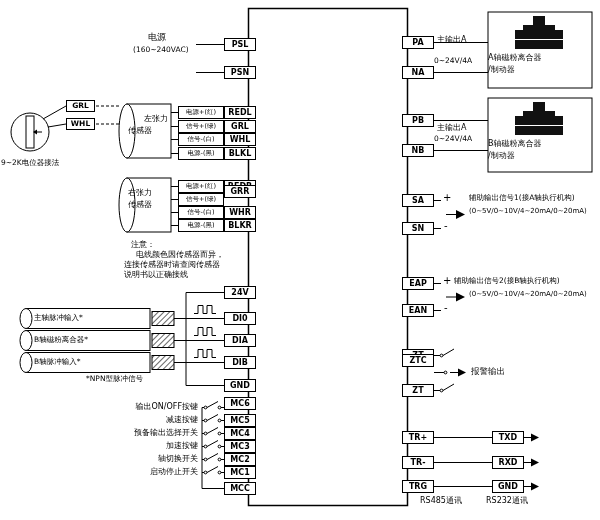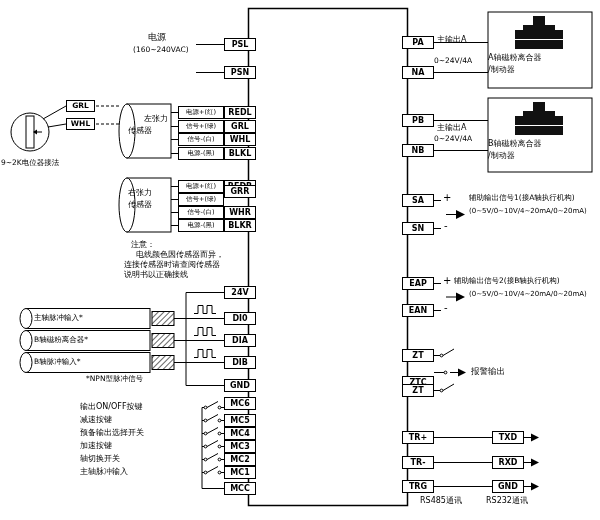--- a/index.html
+++ b/index.html
@@ -22,21 +22,21 @@
     background: #fff; border: 1px solid #000;
     font-size: 6.5px; line-height: 11px; text-align: center;
   }
   .pt {
     position: absolute; left: 66px; width: 29px; height: 12px;
     background: #fff; border: 1px solid #000;
     font-size: 7.5px; line-height: 10px; text-align: center; font-weight: bold;
   }
   .txt { position: absolute; font-size: 8px; line-height: 1.2; white-space: nowrap; }
   .ctr { }
-  .rt  { text-align: left; }
+  .rt  { text-align: right; }
 </style>
 </head>
 <body>
 
 <div class="stage">
 
   <svg width="600" height="520" viewBox="0 0 600 520">
     <defs>
       <pattern id="hatch" width="4" height="4" patternUnits="userSpaceOnUse" patternTransform="rotate(45)">
         <line x1="0" y1="0" x2="0" y2="4" stroke="#000" stroke-width="1.2"></line>
@@ -221,21 +221,21 @@
 
   <div class="term tr" style="top:36px">PA</div>
   <div class="term tr" style="top:66px">NA</div>
   <div class="term tr" style="top:114px">PB</div>
   <div class="term tr" style="top:144px">NB</div>
   <div class="term tr" style="top:194px">SA</div>
   <div class="term tr" style="top:222px">SN</div>
   <div class="term tr" style="top:277px">EAP</div>
   <div class="term tr" style="top:304px">EAN</div>
   <div class="term tr" style="top:349px">ZT</div>
-  <div class="term tr" style="top:376px">ZTC</div>
+  <div class="term tr" style="top:354px">ZTC</div>
   <div class="term tr" style="top:384px">ZT</div>
   <div class="term tr" style="top:431px">TR+</div>
   <div class="term tr" style="top:456px">TR-</div>
   <div class="term tr" style="top:480px">TRG</div>
 
   <div class="term rs" style="top:431px">TXD</div>
   <div class="term rs" style="top:456px">RXD</div>
   <div class="term rs" style="top:480px">GND</div>
 
   <div class="txt" style="left:148px; top:32px; font-size:9px">电源</div>
@@ -267,21 +267,21 @@
   <div class="txt ctr" style="left:34px; top:313px; width:112px; font-size:7.5px">主轴脉冲输入*</div>
   <div class="txt ctr" style="left:34px; top:335px; width:112px; font-size:7.5px">B轴磁粉离合器*</div>
   <div class="txt ctr" style="left:34px; top:357px; width:112px; font-size:7.5px">B轴脉冲输入*</div>
   <div class="txt" style="left:86px; top:374px; font-size:7.5px">*NPN型脉冲信号</div>
 
   <div class="txt rt" style="left:80px; top:402px; width:118px">输出ON/OFF按键</div>
   <div class="txt rt" style="left:80px; top:415px; width:118px">减速按键</div>
   <div class="txt rt" style="left:80px; top:428px; width:118px">预备输出选择开关</div>
   <div class="txt rt" style="left:80px; top:441px; width:118px">加速按键</div>
   <div class="txt rt" style="left:80px; top:454px; width:118px">轴切换开关</div>
-  <div class="txt rt" style="left:80px; top:467px; width:118px">主轴脉冲输入</div>
+  <div class="txt rt" style="left:80px; top:467px; width:118px">启动停止开关</div>
 
   <div class="txt" style="left:437px; top:35px">主输出A</div>
   <div class="txt" style="left:434px; top:56px; font-size:7.5px">0~24V/4A</div>
   <div class="txt ctr" style="left:488px; top:53px; width:104px">A轴磁粉离合器</div>
   <div class="txt ctr" style="left:488px; top:65px; width:104px">/制动器</div>
 
   <div class="txt" style="left:437px; top:123px">主输出A</div>
   <div class="txt" style="left:434px; top:134px; font-size:7.5px">0~24V/4A</div>
   <div class="txt ctr" style="left:488px; top:139px; width:104px">B轴磁粉离合器</div>
   <div class="txt ctr" style="left:488px; top:151px; width:104px">/制动器</div>

